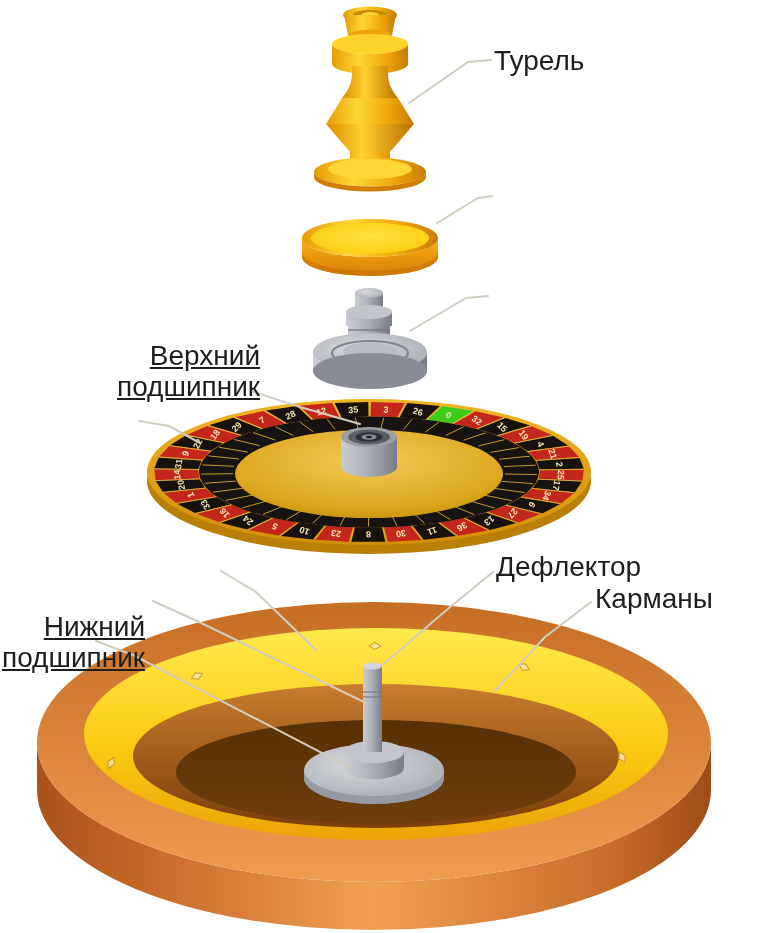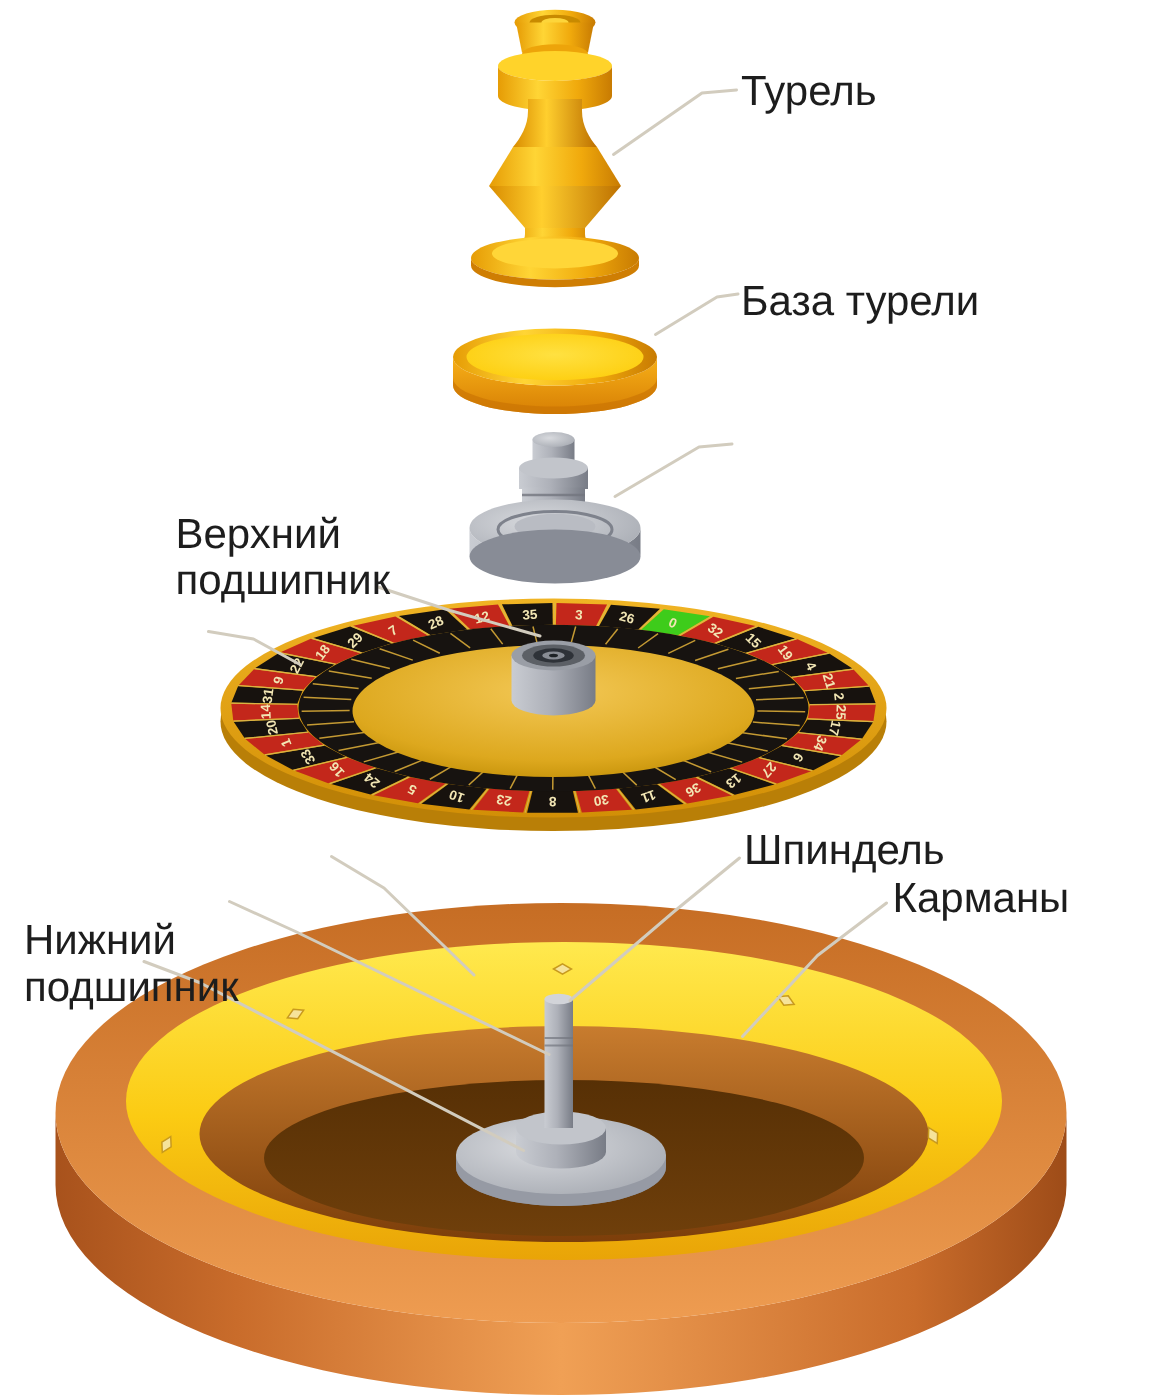--- a/index.html
+++ b/index.html
@@ -1,21 +1,21 @@
 <!DOCTYPE html>
 <html><head>
 <meta charset="utf-8">
 <style>
   html,body{margin:0;padding:0;background:#ffffff;}
   #stage{position:relative;width:770px;height:933px;background:#ffffff;overflow:hidden;
          font-family:"Liberation Sans",sans-serif;}
   #art{position:absolute;left:0;top:0;}
   .lbl{position:absolute;font-size:28px;line-height:31px;color:#1d1d1d;white-space:nowrap;
-       font-family:"Liberation Sans",sans-serif;}
-  .lbl span{display:block;}
+       font-family:"Liberation Sans",sans-serif;text-align:right;}
+  .lbl span{display:block;text-decoration:underline;}
 </style>
 </head>
 <body>
 
 <div id="stage">
 
 <svg id="art" width="770" height="933" viewBox="0 0 770 933">
   <defs>
     <linearGradient id="gGoldH" x1="0" y1="0" x2="1" y2="0">
       <stop offset="0" stop-color="#e69c05"></stop>
@@ -322,25 +322,24 @@
         <polyline points="139,421 169,426 200,443" fill="none" stroke="#d2ccbe" stroke-width="2" stroke-linejoin="round" stroke-linecap="round"></polyline>
         <polyline points="221,571 256,592 316,650" fill="none" stroke="#d2ccbe" stroke-width="2" stroke-linejoin="round" stroke-linecap="round"></polyline>
         <polyline points="493,572 449,608 380,667" fill="none" stroke="#d2ccbe" stroke-width="2" stroke-linejoin="round" stroke-linecap="round"></polyline>
         <polyline points="153,601 197,621 366,703" fill="none" stroke="#d2ccbe" stroke-width="2" stroke-linejoin="round" stroke-linecap="round"></polyline>
         <polyline points="591,602 545,637 495,691" fill="none" stroke="#d2ccbe" stroke-width="2" stroke-linejoin="round" stroke-linecap="round"></polyline>
         <polyline points="96,641 133,655 349,767" fill="none" stroke="#d2ccbe" stroke-width="2" stroke-linejoin="round" stroke-linecap="round"></polyline>
       </g>
 </svg>
 
 <div class="lbl" style="left:494px;top:45px">Турель</div>
-<div class="lbl" style="left:494px;top:185px">База турели</div>
 <div class="lbl" style="left:117px;top:340px">
   <span>Верхний</span>
   <span>подшипник</span>
 </div>
-<div class="lbl" style="left:496px;top:551px">Шпиндель</div>
+<div class="lbl" style="left:496px;top:551px">Дефлектор</div>
 <div class="lbl" style="left:595px;top:583px">Карманы</div>
-<div class="lbl" style="left:16px;top:611px">
+<div class="lbl" style="left:2px;top:611px">
   <span>Нижний</span>
   <span>подшипник</span>
 </div>
 
 </div>
 
 </body></html>

